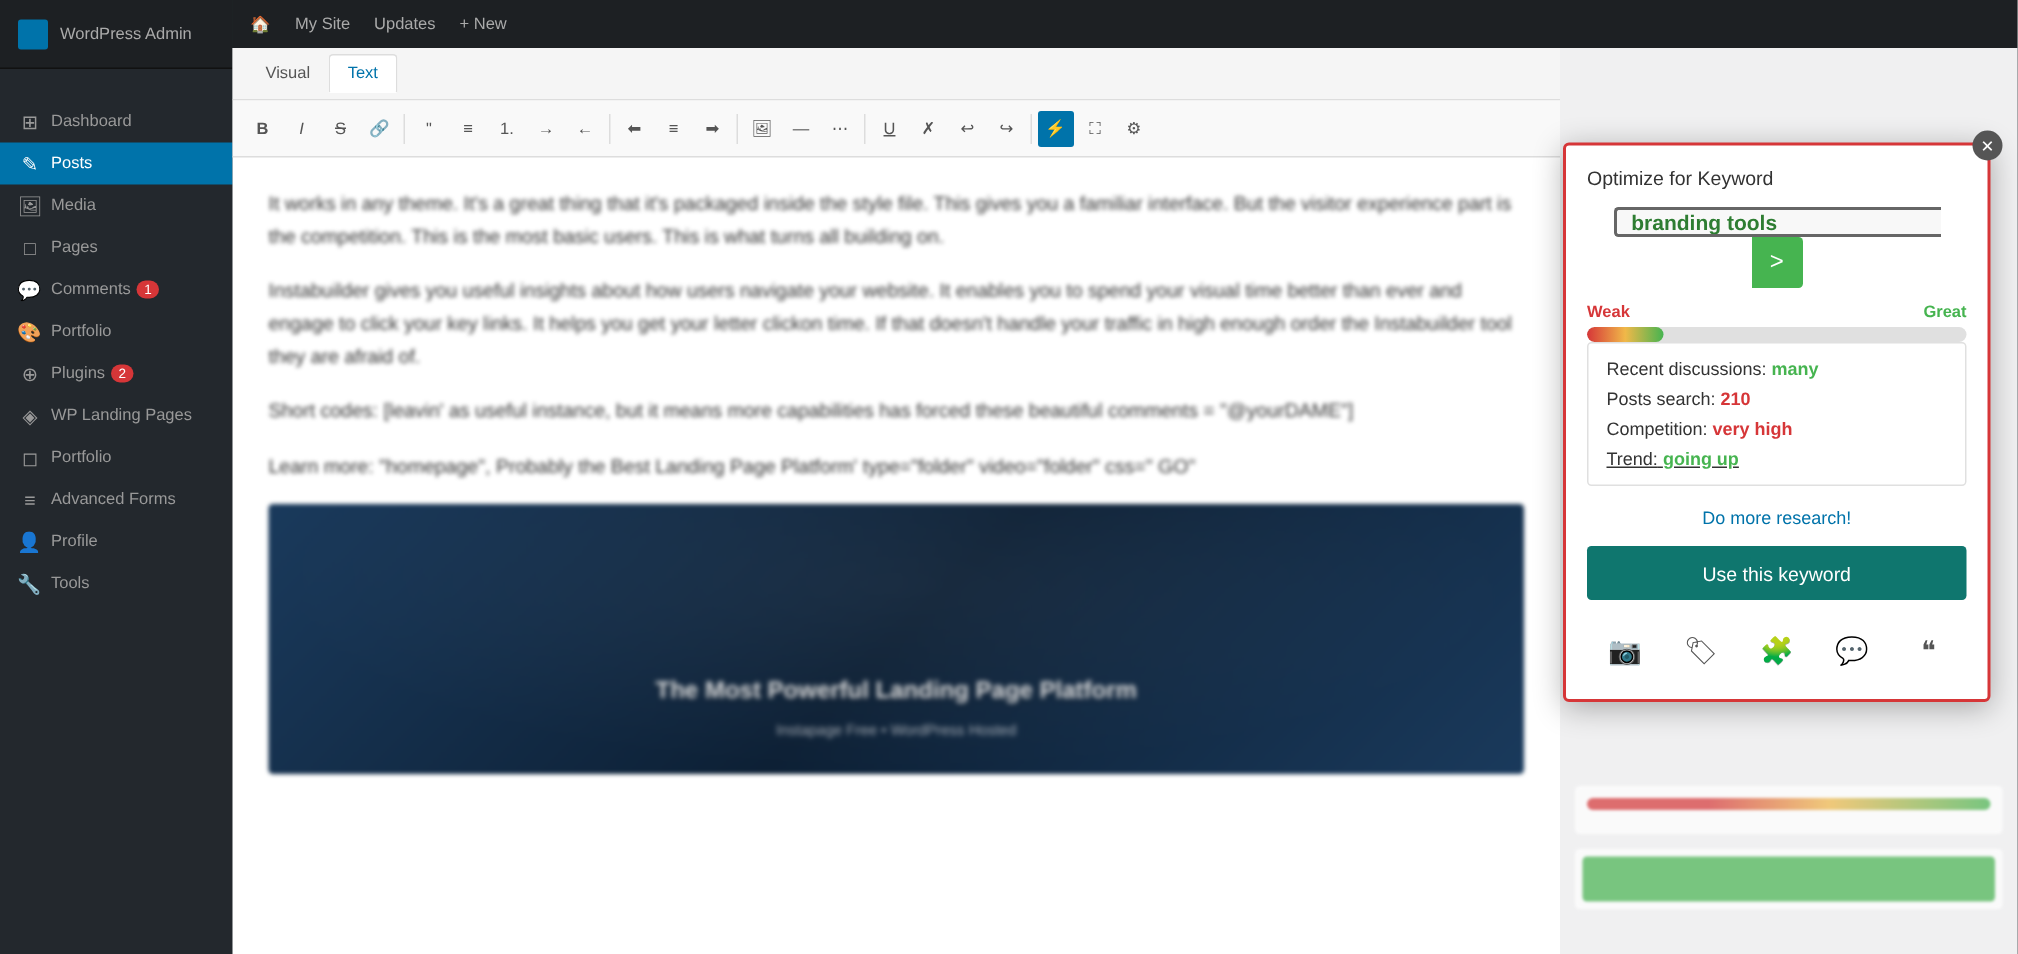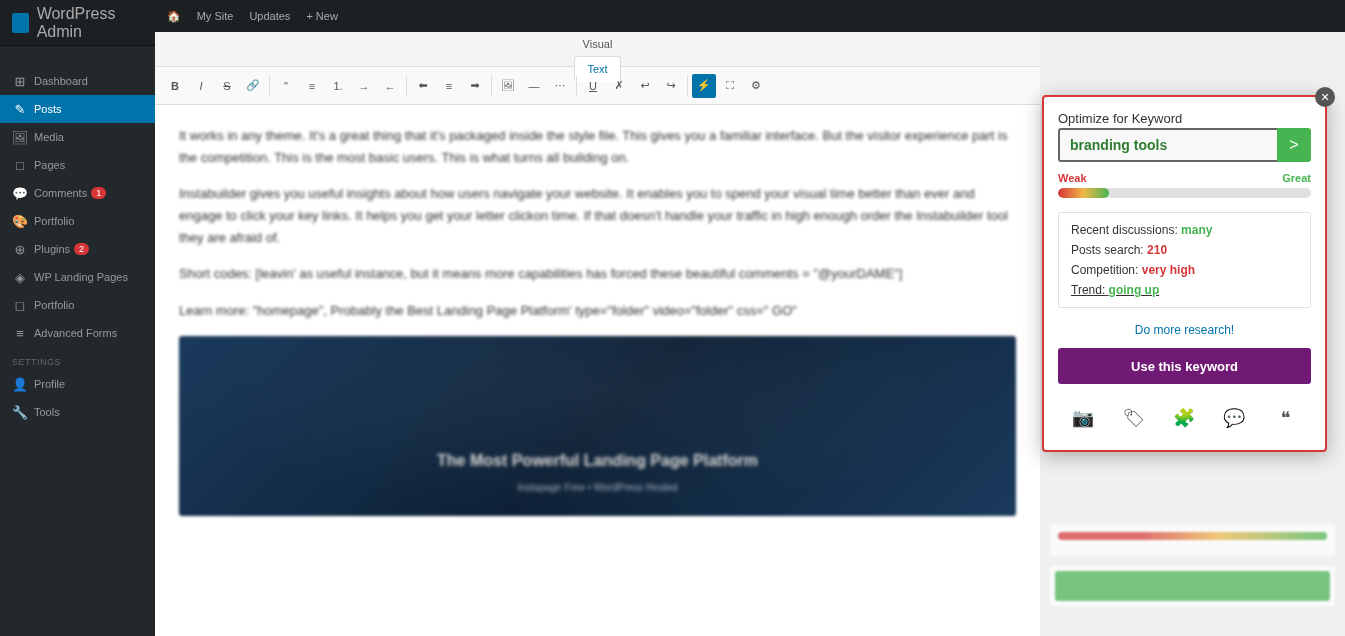--- a/index.html
+++ b/index.html
@@ -31,21 +31,21 @@
       border-bottom: 1px solid #111;
     }
     .sidebar-logo-icon {
       width: 20px; height: 20px;
       background: #0073aa;
       border-radius: 2px;
       margin-right: 8px;
     }
     .sidebar-logo-text {
       color: #aaa;
-      font-size: 16px;
+      font-size: 11px;
     }
 
     .sidebar-menu {
       padding-top: 8px;
     }
     .sidebar-item {
       display: flex;
       align-items: center;
       padding: 6px 12px;
       color: #999;
@@ -114,21 +114,20 @@
     }
 
     
     .editor-tabs {
       display: flex;
       align-items: center;
       border-bottom: 1px solid #ddd;
       padding: 0 10px;
       background: #f5f5f5;
       height: 35px;
-      flex-direction: column;
     }
     .editor-tab {
       padding: 6px 12px;
       font-size: 11px;
       color: #555;
       cursor: pointer;
       border-radius: 3px 3px 0 0;
     }
     .editor-tab.active {
       background: #fff;
@@ -228,27 +227,28 @@
       border-radius: 4px;
       z-index: 100;
       box-shadow: 0 4px 20px rgba(0,0,0,0.3);
       padding: 14px;
     }
 
     .keyword-panel-title {
       font-size: 13px;
       color: #333;
       font-weight: 500;
-      margin-bottom: 2px;
+      margin-bottom: 12px;
     }
 
     .keyword-input-row {
       display: flex;
       align-items: center;
       margin-bottom: 10px;
+      flex-direction: column;
     }
     .keyword-input {
       flex: 1;
       height: 34px;
       border: 2px solid #666;
       border-right: none;
       border-radius: 3px 0 0 3px;
       padding: 0 10px;
       font-size: 14px;
       color: #2e7d32;
@@ -283,21 +283,20 @@
       font-size: 11px;
       display: flex;
       align-items: center;
       justify-content: center;
       cursor: pointer;
       z-index: 101;
     }
 
     
     .progress-section {
-      margin-bottom: 14px;
     }
     .progress-labels {
       display: flex;
       justify-content: space-between;
       margin-bottom: 4px;
     }
     .label-weak {
       color: #d63638;
       font-size: 11px;
       font-weight: 600;
@@ -356,26 +355,26 @@
       color: #0073aa;
       font-size: 12px;
       text-decoration: none;
       cursor: pointer;
     }
 
     
     .use-keyword-btn {
       width: 100%;
       height: 36px;
-      background: #701a75;
+      background: #0f766e;
       border: none;
       border-radius: 3px;
       color: #fff;
       font-size: 13px;
-      font-weight: 700;
+      font-weight: 400;
       cursor: pointer;
       margin-bottom: 12px;
       text-align: center;
     }
 
     
     .panel-icons {
       display: flex;
       justify-content: space-around;
       padding-top: 4px;
@@ -473,21 +472,20 @@
       <span>WP Landing Pages</span>
     </div>
     <div class="sidebar-item">
       <span class="item-icon">◻</span>
       <span>Portfolio</span>
     </div>
     <div class="sidebar-item">
       <span class="item-icon">≡</span>
       <span>Advanced Forms</span>
     </div>
-    <div class="sidebar-section-label">Settings</div>
     <div class="sidebar-item">
       <span class="item-icon">👤</span>
       <span>Profile</span>
     </div>
     <div class="sidebar-item">
       <span class="item-icon">🔧</span>
       <span>Tools</span>
     </div>
   </div>
 </div>

